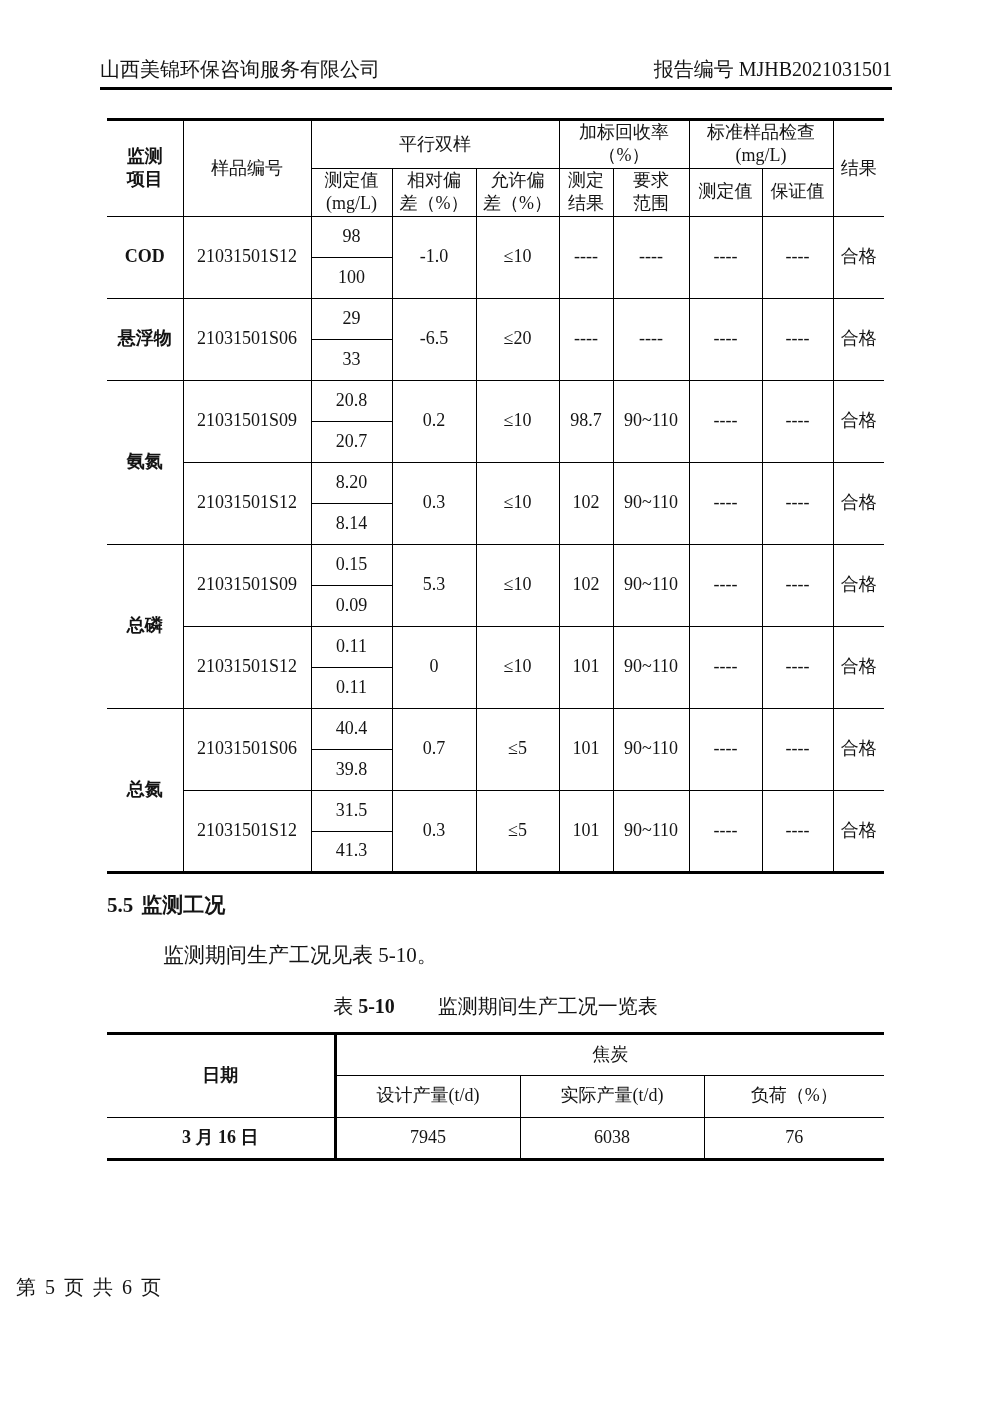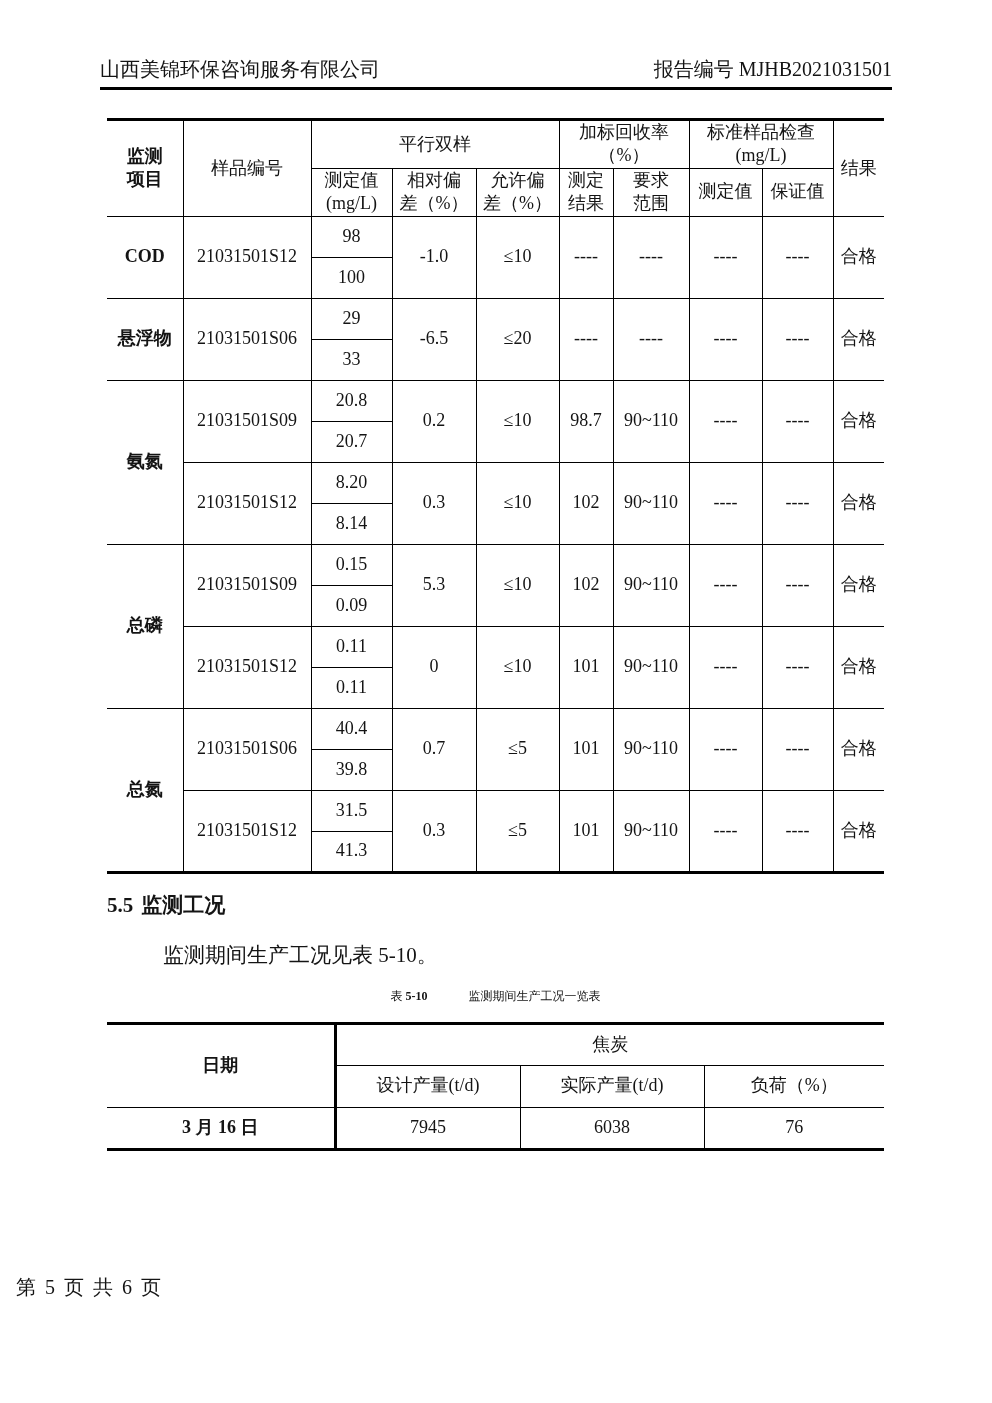--- a/index.html
+++ b/index.html
@@ -45,22 +45,22 @@
   .section-heading {
     margin: 18px 0 0 107px; width: 777px;
     font-size: 21px; font-weight: bold; line-height: 26px;
   }
   .section-heading .num { margin-right: 8px; }
   .para {
     margin: 24px 0 0 107px; width: 777px;
     font-size: 21px; line-height: 26px; text-indent: 56px;
   }
   .tbl-caption {
-    margin: 16px 0 0 107px; width: 777px;
-    text-align: center; font-size: 12px; line-height: 24px;
+    margin: 26px 0 0 107px; width: 777px;
+    text-align: center; font-size: 20px; line-height: 24px;
   }
   .tbl-caption .b { font-weight: bold; }
   .tbl-caption .title-part { margin-left: 38px; }
   
   .prod-table {
     width: 777px; margin-left: 107px; margin-top: 14px;
     border-top: 3px solid #000; border-bottom: 3px solid #000;
     font-size: 18px;
   }
   .prod-table td {

